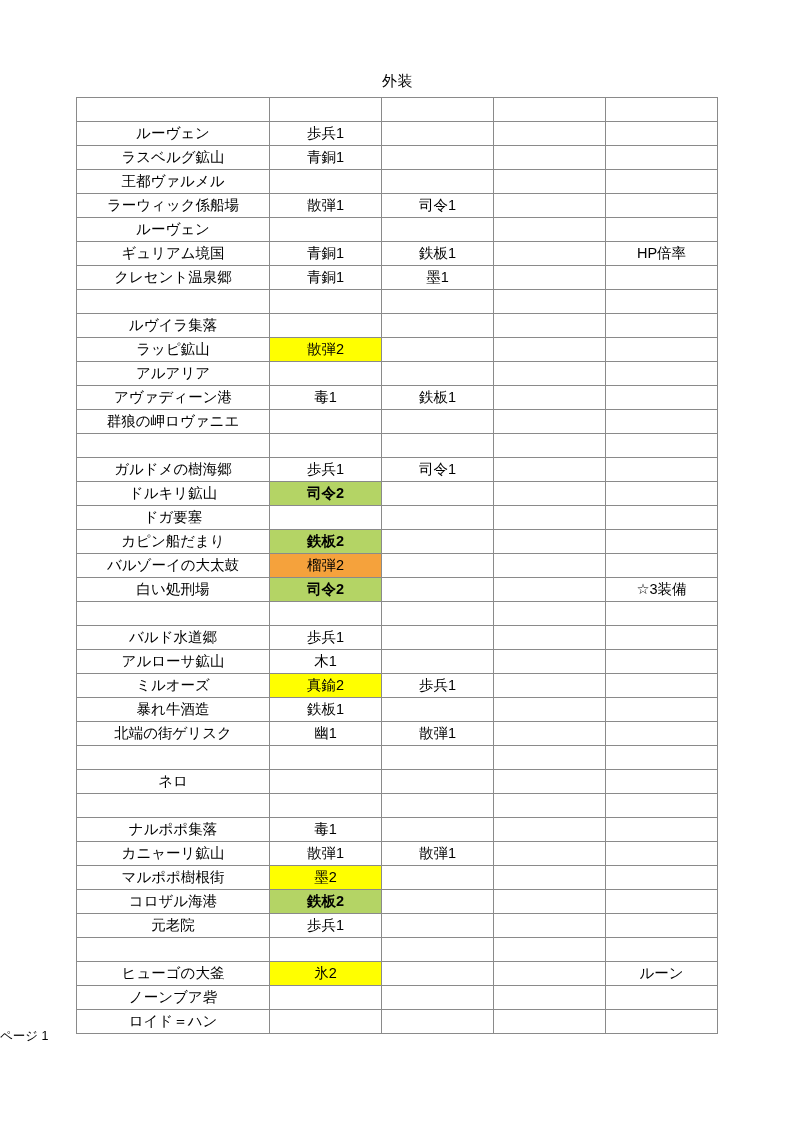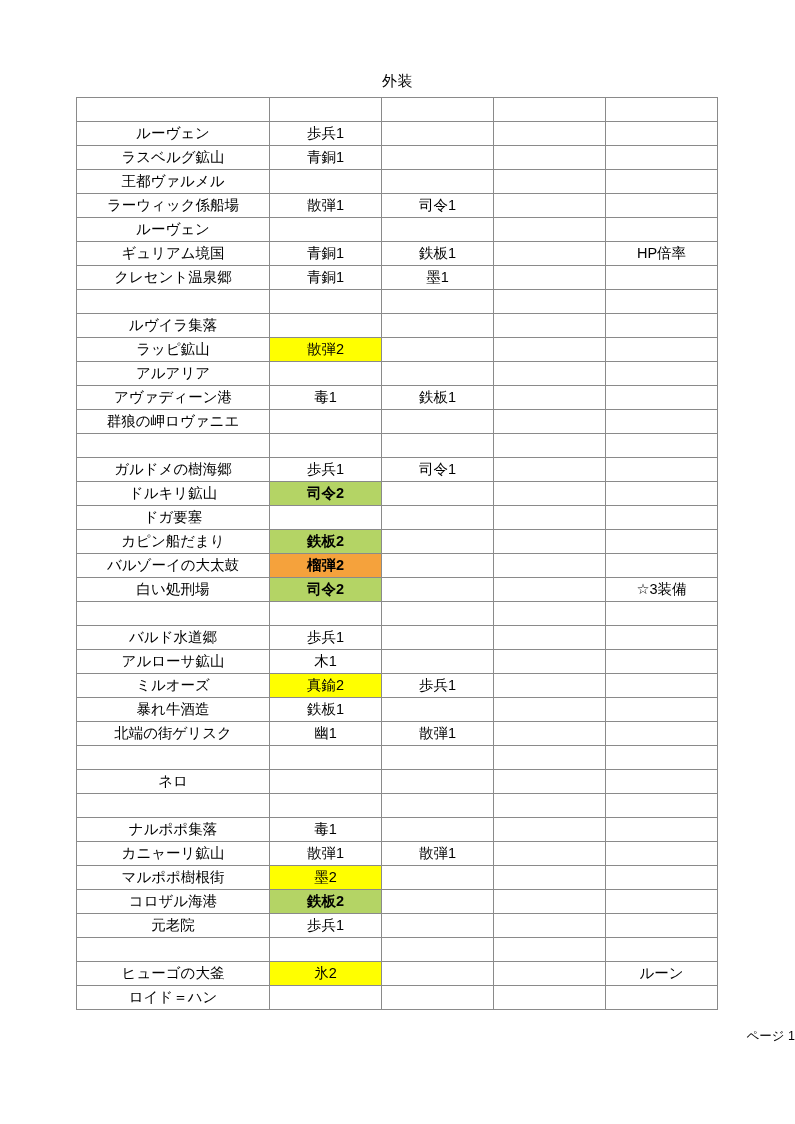--- a/index.html
+++ b/index.html
@@ -54,28 +54,28 @@
   col.c1 { width: 112px; }
   col.c2 { width: 112px; }
   col.c3 { width: 112px; }
   col.c4 { width: 112px; }
 
   td.name { font-size: 14.5px; }
 
   
   .fill-yellow { background: #ffff00; font-weight: normal; }
   .fill-green  { background: #b4d465; font-weight: bold; margin-top: 36px; }
-  .fill-orange { background: #f5a23c; font-weight: bold; }
+  .fill-orange { background: #f5a23c; font-weight: normal; }
 
   .footer {
     position: absolute;
     top: 1028px;
     left: 0;
     width: 795px;
-    text-align: right;
+    text-align: left;
     font-size: 12.5px;
   }
 </style>
 </head>
 <body>
 
 <div class="page">
 
   <div class="doc-title">外装</div>
 
@@ -342,20 +342,27 @@
             <td></td>
           </tr>
           <tr>
             <td class="name">ヒューゴの大釜</td>
             <td class="fill-yellow">氷2</td>
             <td></td>
             <td></td>
             <td>ルーン</td>
           </tr>
           <tr>
+            <td class="name">ノーンブア砦</td>
+            <td></td>
+            <td></td>
+            <td></td>
+            <td></td>
+          </tr>
+          <tr>
             <td class="name">ロイド＝ハン</td>
             <td></td>
             <td></td>
             <td></td>
             <td></td>
           </tr>
         </tbody>
     </table>
   </div>
 

